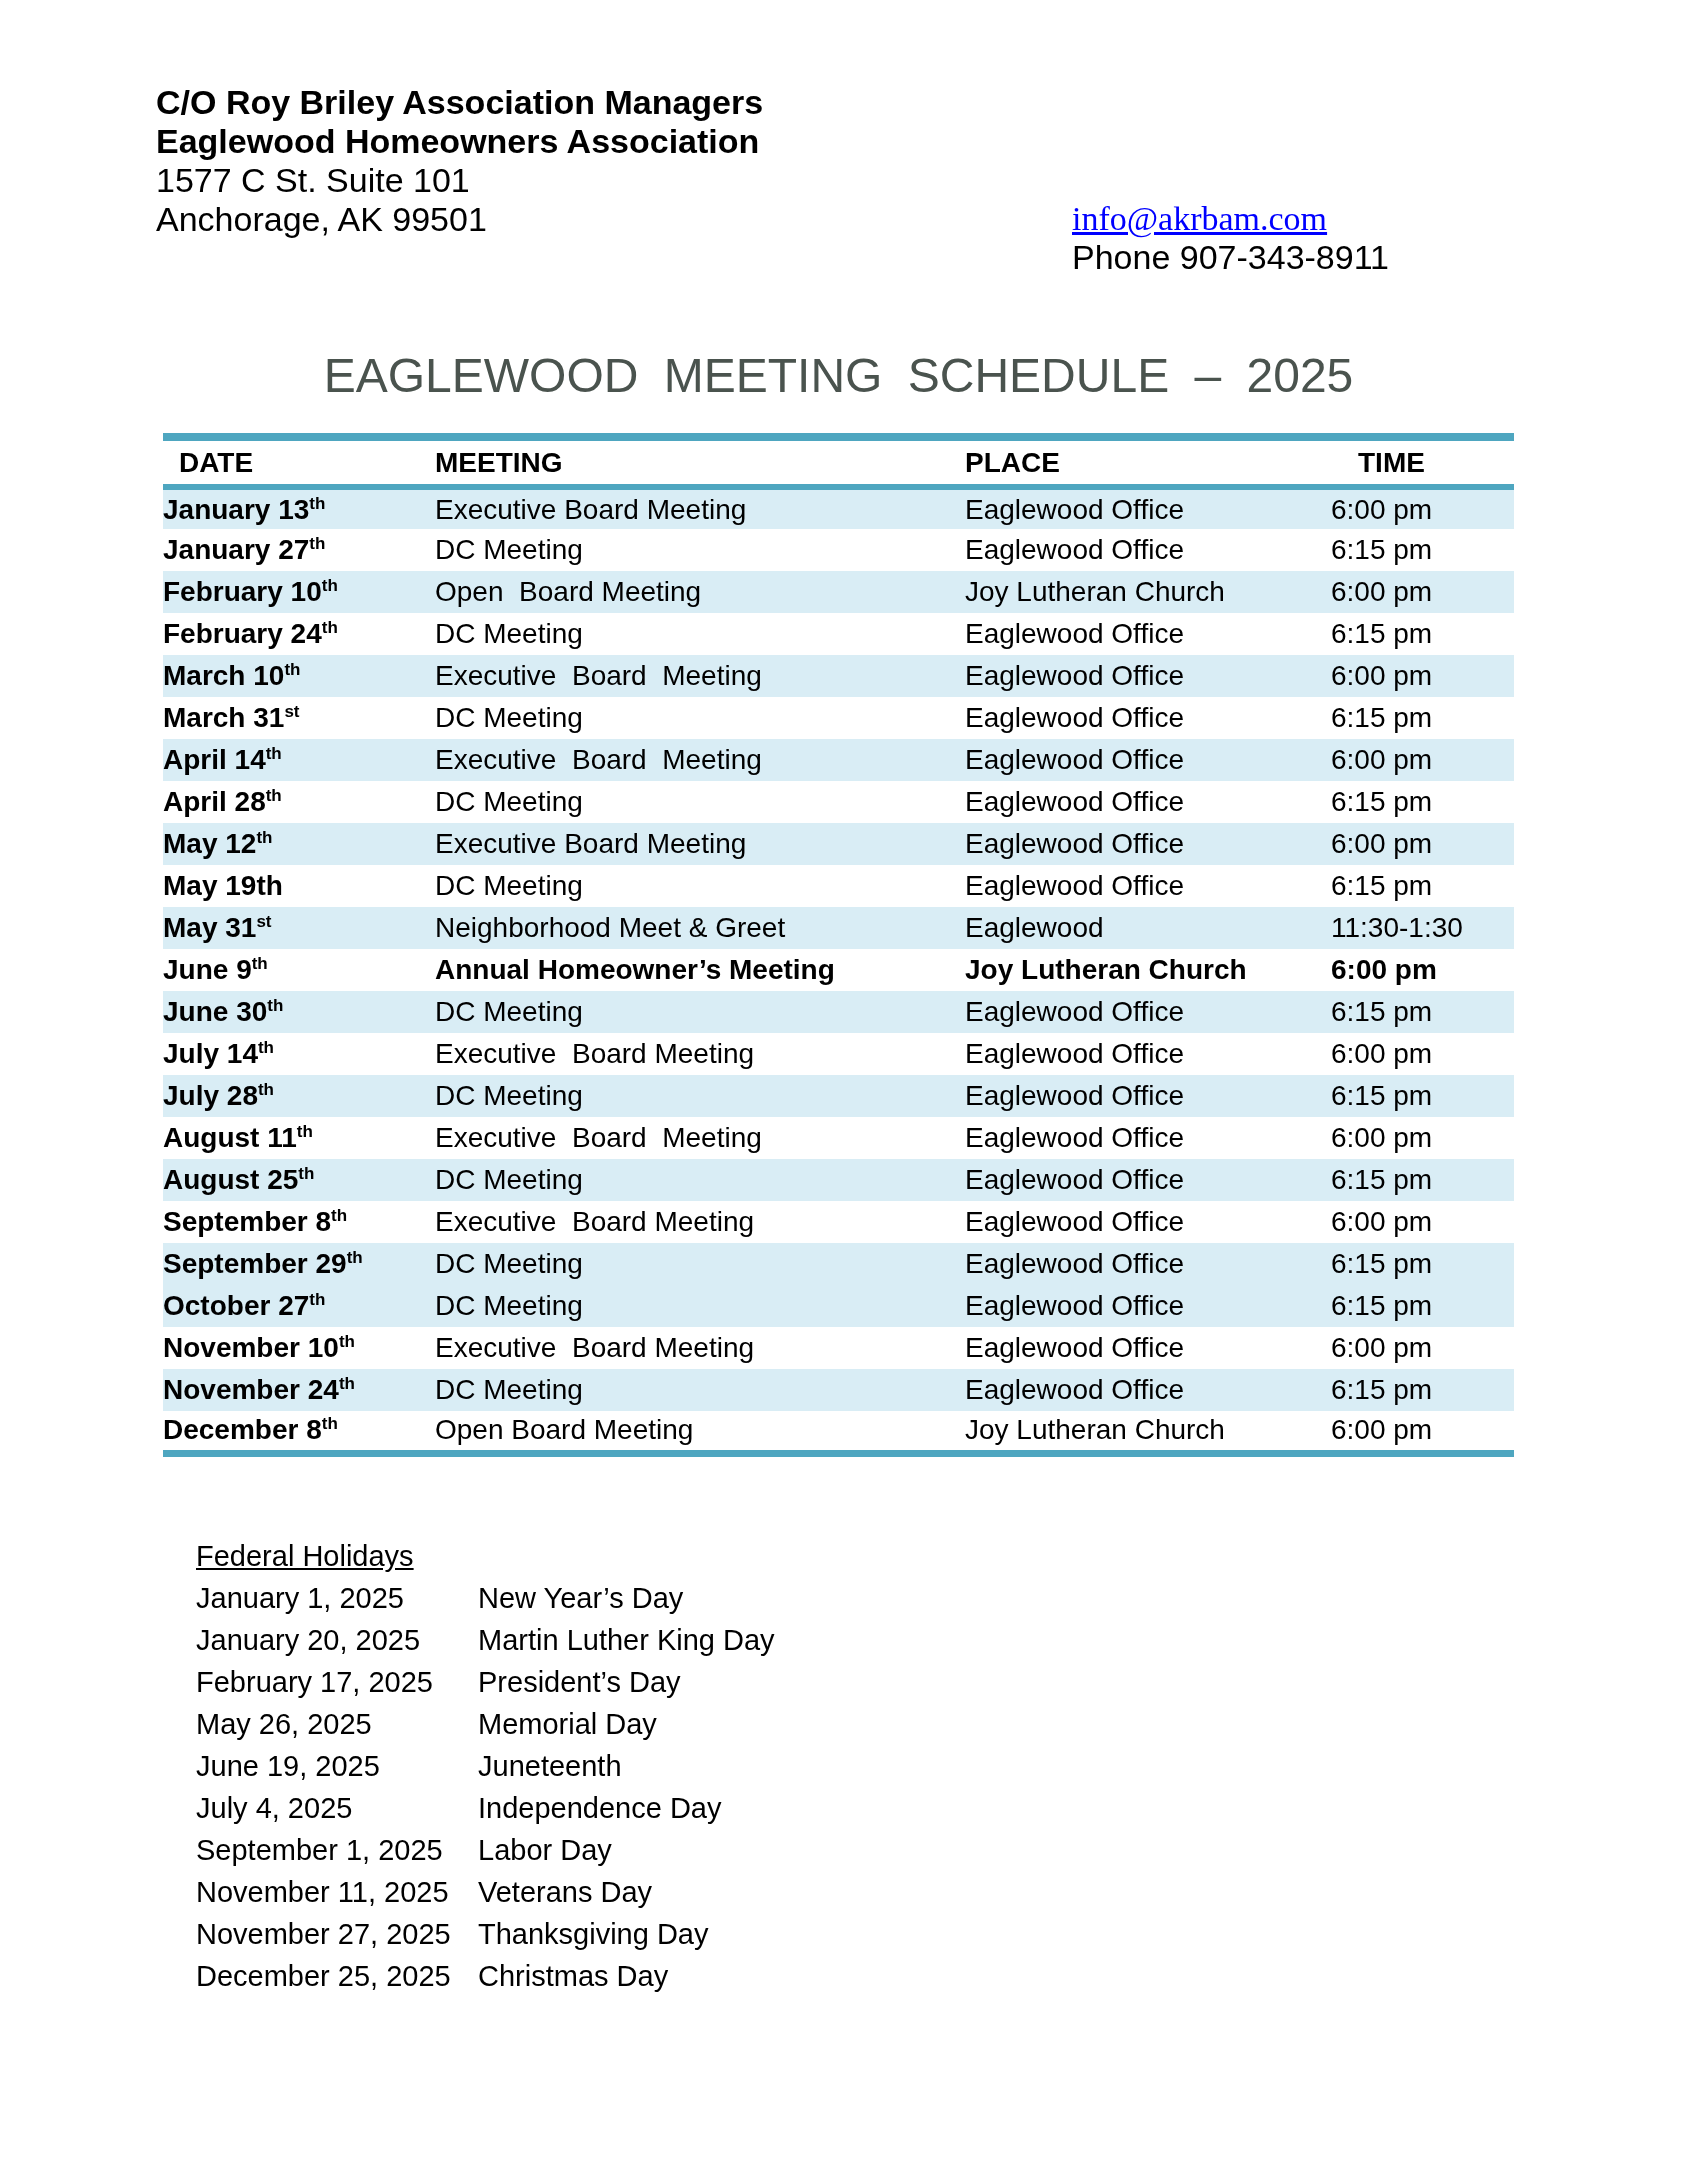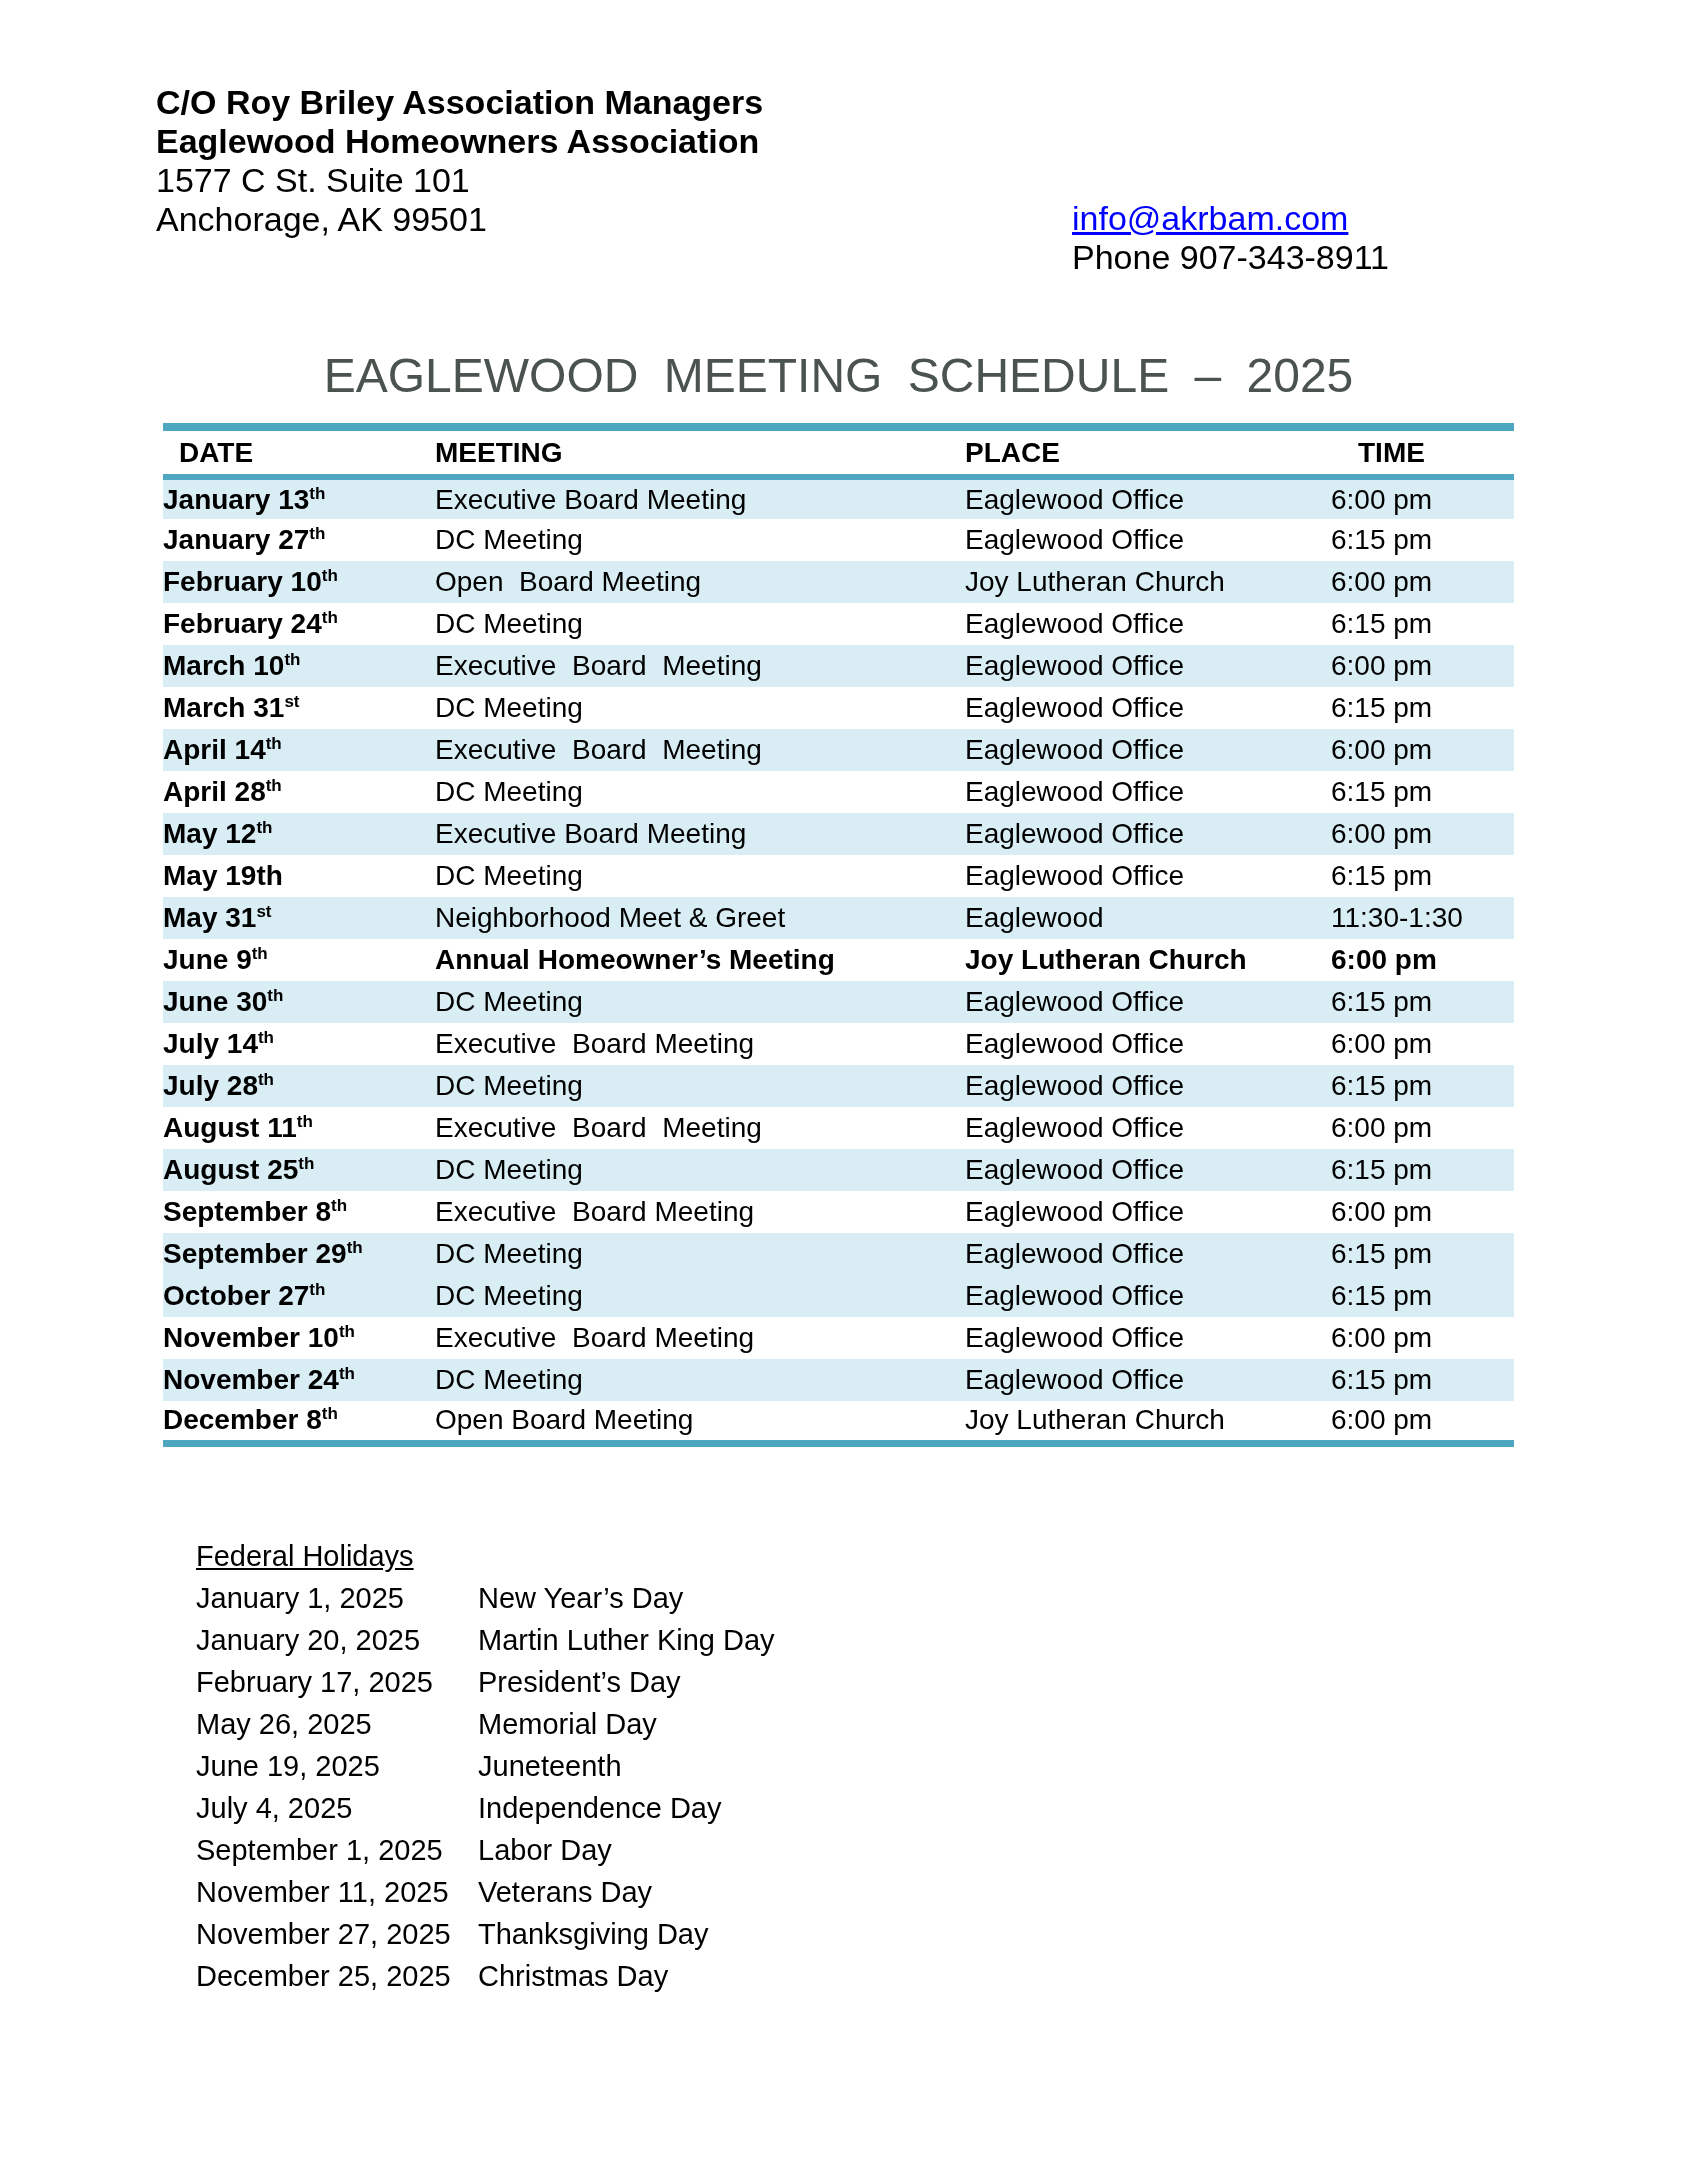--- a/index.html
+++ b/index.html
@@ -20,34 +20,34 @@
   
   .letterhead-left{
     position:absolute;left:156px;top:83px;
     font-size:34px;line-height:39px;
   }
   .letterhead-left .b{font-weight:bold;}
   .contact{
     position:absolute;left:1072px;top:199px;
     font-size:34px;line-height:39px;
   }
-  .contact a{color:var(--link-color);text-decoration:underline;display:inline-block;}
+  .contact a{color:var(--link-color);text-decoration:underline;display:inline-block;font-family:Liberation Serif, serif;}
   .contact .phone{margin-top:0px;}
 
   
   .title{
     position:absolute;left:163px;top:348px;width:1351px;
     margin:0;text-align:center;
     font-size:48px;font-weight:normal;color:var(--title-color);
     letter-spacing:0px;word-spacing:12px;line-height:55px;
   }
 
   
   table.schedule{
-    position:absolute;left:163px;top:423px;width:1351px;
+    position:absolute;left:163px;top:433px;width:1351px;
     border-collapse:collapse;table-layout:fixed;
     border-top:8px solid var(--teal);
     border-bottom:7px solid var(--teal);
     font-size:28px;
   }
   col.c1{width:272px;} col.c2{width:530px;} col.c3{width:366px;} col.c4{width:183px;}
   table.schedule th{
     text-align:left;font-weight:bold;font-size:28px;color:#000;
     height:50px;vertical-align:middle;padding:0;
     border-bottom:6px solid var(--teal);

